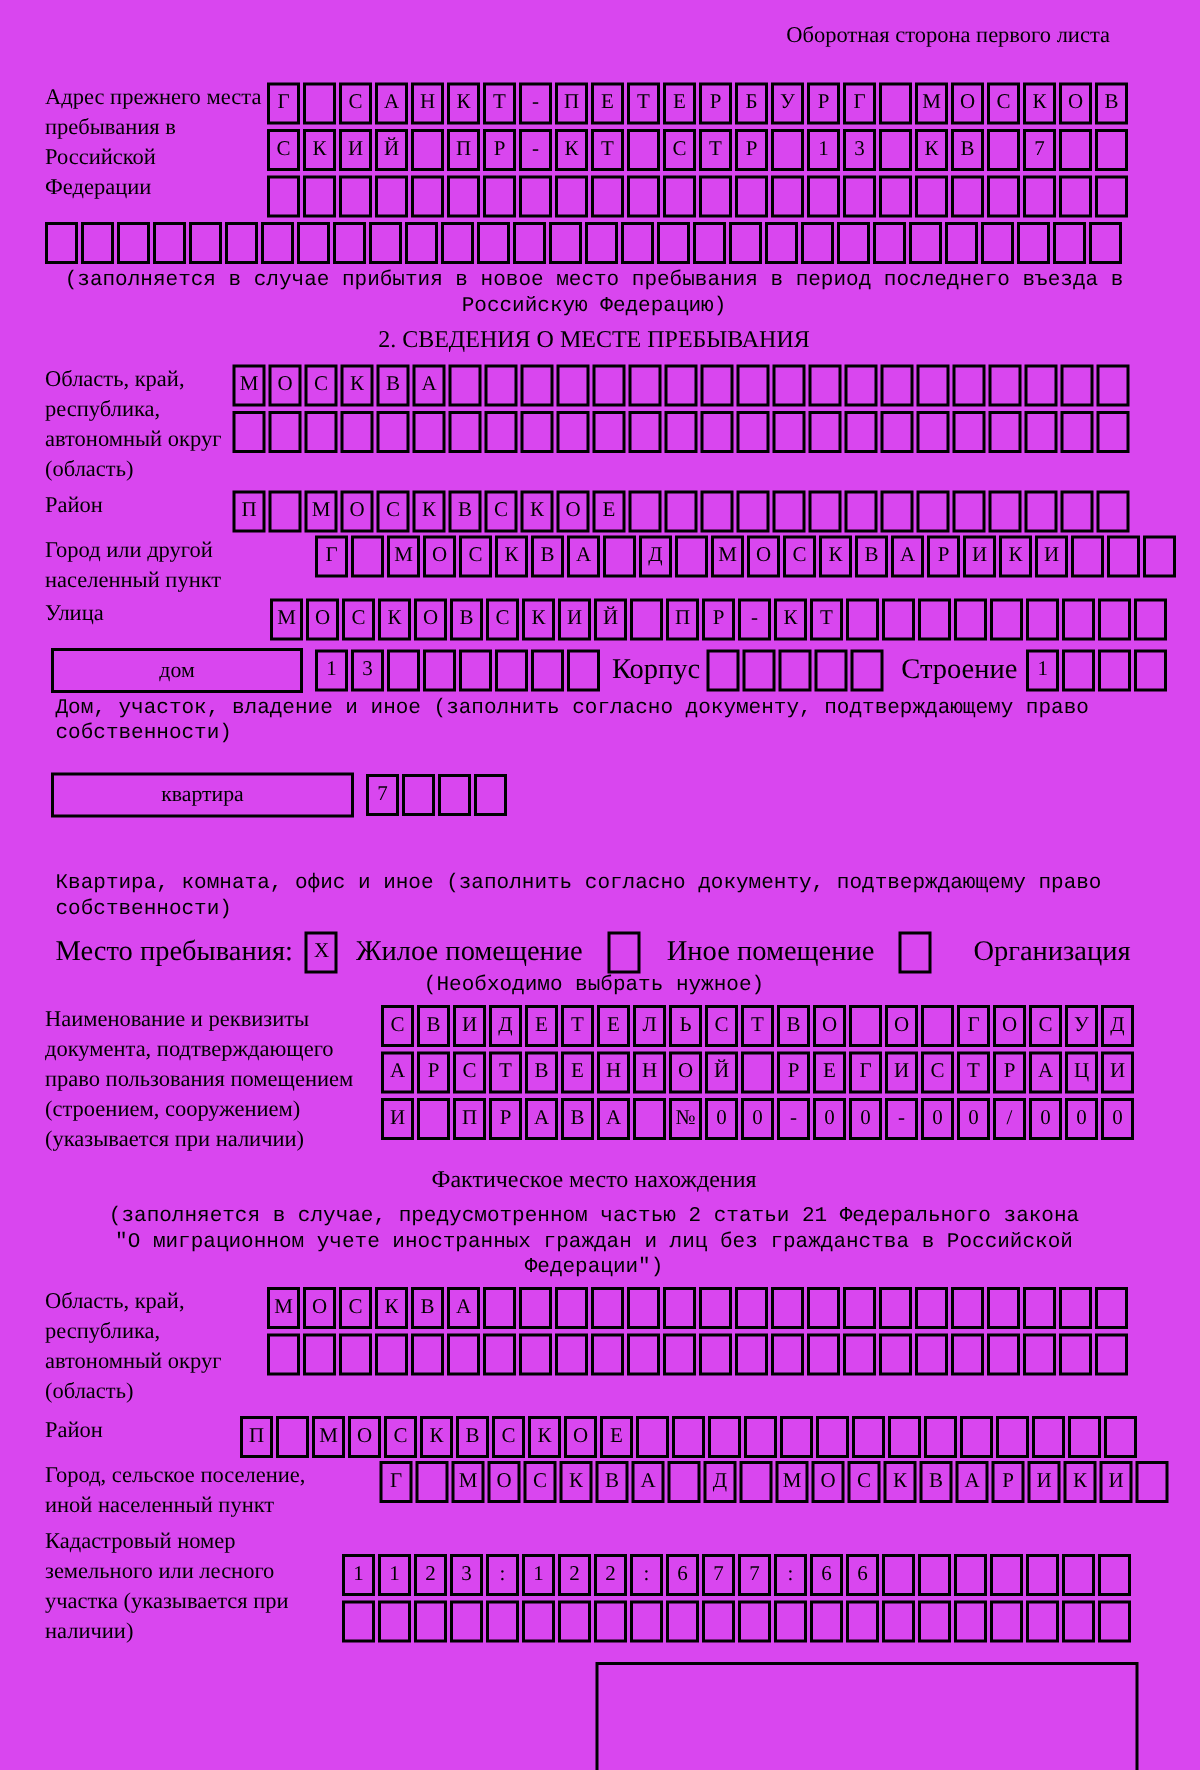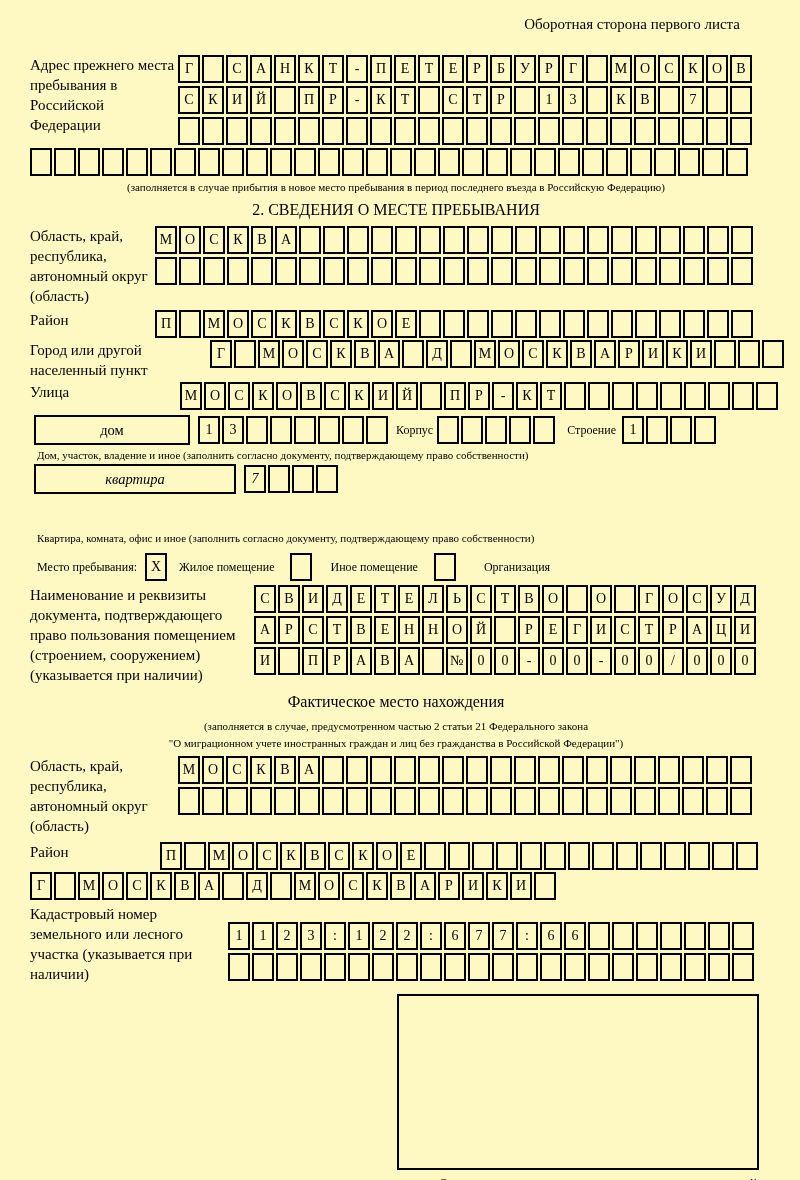--- a/index.html
+++ b/index.html
@@ -1,20 +1,20 @@
 <!DOCTYPE html>
 <html><head>
 <meta charset="utf-8">
 <style>
   html,body{margin:0;padding:0;background:#fff;}
   .page{
     position:relative;
     width:800px;height:1180px;
     margin:0 auto;
-    background:#fef9c3;
+    background:#d946ef;
     color:#000;
     font-family:"Liberation Serif","DejaVu Serif",serif;
     box-sizing:border-box;
     padding:16px 38px 0 30px;
     overflow:hidden;
   }
   .hdr-note{ text-align:right; font-size:15px; margin-right:22px; margin-bottom:22px;}
   .field{display:flex;align-items:flex-start;}
   .flabel{flex-shrink:0;font-size:15px;line-height:20px;}
   .lw148{width:148px;} .lw125{width:125px;} .lw155{width:155px;} .lw224{width:224px;} .lw198{width:198px;} .lw130{width:130px;}
@@ -24,24 +24,24 @@
     width:22px;height:28px;flex-shrink:0;
     border:2px solid #000;box-sizing:border-box;
     display:flex;align-items:center;justify-content:center;
     font-size:14px;line-height:1;
   }
   .namedbox{
     border:2px solid #000;box-sizing:border-box;height:30px;
     display:flex;align-items:center;justify-content:center;
     font-size:14.5px;flex-shrink:0;
   }
-  .note{font-size:11px;line-height:17px;}
+  .note{font-size:14px;line-height:17px;font-family:Liberation Mono, monospace;}
   .center{text-align:center;}
   .sect-title{font-weight:normal;font-size:16px;text-align:center;margin:5px 0 7px 0;}
-  .inline-lbl{font-size:12px;line-height:28px;white-space:nowrap;}
+  .inline-lbl{font-size:19px;line-height:28px;white-space:nowrap;}
   .houserow{display:flex;align-items:center;margin-top:5px;}
   .stayrow{display:flex;align-items:center;margin-top:6px;}
   .stamp-rect{
     border:2px solid #000;box-sizing:border-box;
     width:362px;height:176px;
     margin-left:367px;margin-top:10px;
   }
   .stamp-caption{
     margin-left:372px;width:392px;margin-top:5px;
     font-size:13.8px;line-height:19px;text-align:center;
@@ -321,21 +321,21 @@
         <div class="cell"></div>
         <div class="cell"></div>
         <div class="cell"></div>
         <div class="cell"></div>
         <div class="cell"></div>
         <div class="cell"></div>
       </div>
   </div>
 
   <div class="houserow">
-    <div class="namedbox" style="width:156px;margin-left:4px;">дом</div>
+    <div class="namedbox" style="width:168px;margin-left:4px;">дом</div>
     <div class="cells" style="margin-left:8px;">
         <div class="cell">1</div>
         <div class="cell">3</div>
         <div class="cell"></div>
         <div class="cell"></div>
         <div class="cell"></div>
         <div class="cell"></div>
         <div class="cell"></div>
         <div class="cell"></div>
       </div>
@@ -350,40 +350,41 @@
     <div class="inline-lbl" style="margin:0 6px 0 12px;">Строение</div>
     <div class="cells">
         <div class="cell">1</div>
         <div class="cell"></div>
         <div class="cell"></div>
         <div class="cell"></div>
       </div>
   </div>
   <div class="note mt2" style="margin-left:7px;">Дом, участок, владение и иное (заполнить согласно документу, подтверждающему право собственности)</div>
 
-  <div class="houserow" style="margin-top:0;font-style:italic;">
+  <div class="houserow" style="margin-top:17px;">
     <div class="namedbox" style="width:202px;margin-left:4px;">квартира</div>
     <div class="cells" style="margin-left:8px;">
         <div class="cell">7</div>
         <div class="cell"></div>
         <div class="cell"></div>
         <div class="cell"></div>
       </div>
   </div>
   <div class="note mt2" style="margin-left:7px;margin-top:36px;">Квартира, комната, офис и иное (заполнить согласно документу, подтверждающему право собственности)</div>
 
   <div class="stayrow">
     <div class="inline-lbl" style="margin-left:7px;">Место пребывания:</div>
     <div class="cell" style="margin-left:8px;">X</div>
     <div class="inline-lbl" style="margin-left:12px;">Жилое помещение</div>
     <div class="cell" style="margin-left:16px;"></div>
     <div class="inline-lbl" style="margin-left:18px;">Иное помещение</div>
     <div class="cell" style="margin-left:16px;"></div>
     <div class="inline-lbl" style="margin-left:28px;">Организация</div>
   </div>
+  <div class="note center">(Необходимо выбрать нужное)</div>
 
   <div class="field mt4">
     <div class="flabel lw224">Наименование и реквизиты документа, подтверждающего право пользования помещением (строением, сооружением) (указывается при наличии)</div>
     <div class="cellcol">
       <div class="cells">
           <div class="cell">С</div>
           <div class="cell">В</div>
           <div class="cell">И</div>
           <div class="cell">Д</div>
           <div class="cell">Е</div>
@@ -540,20 +541,21 @@
         <div class="cell"></div>
         <div class="cell"></div>
         <div class="cell"></div>
         <div class="cell"></div>
         <div class="cell"></div>
         <div class="cell"></div>
       </div>
   </div>
 
   <div class="field mt2">
+    <div class="flabel lw198">Город, сельское поселение, иной населенный пункт</div>
     <div class="cells">
         <div class="cell">Г</div>
         <div class="cell"></div>
         <div class="cell">М</div>
         <div class="cell">О</div>
         <div class="cell">С</div>
         <div class="cell">К</div>
         <div class="cell">В</div>
         <div class="cell">А</div>
         <div class="cell"></div>

